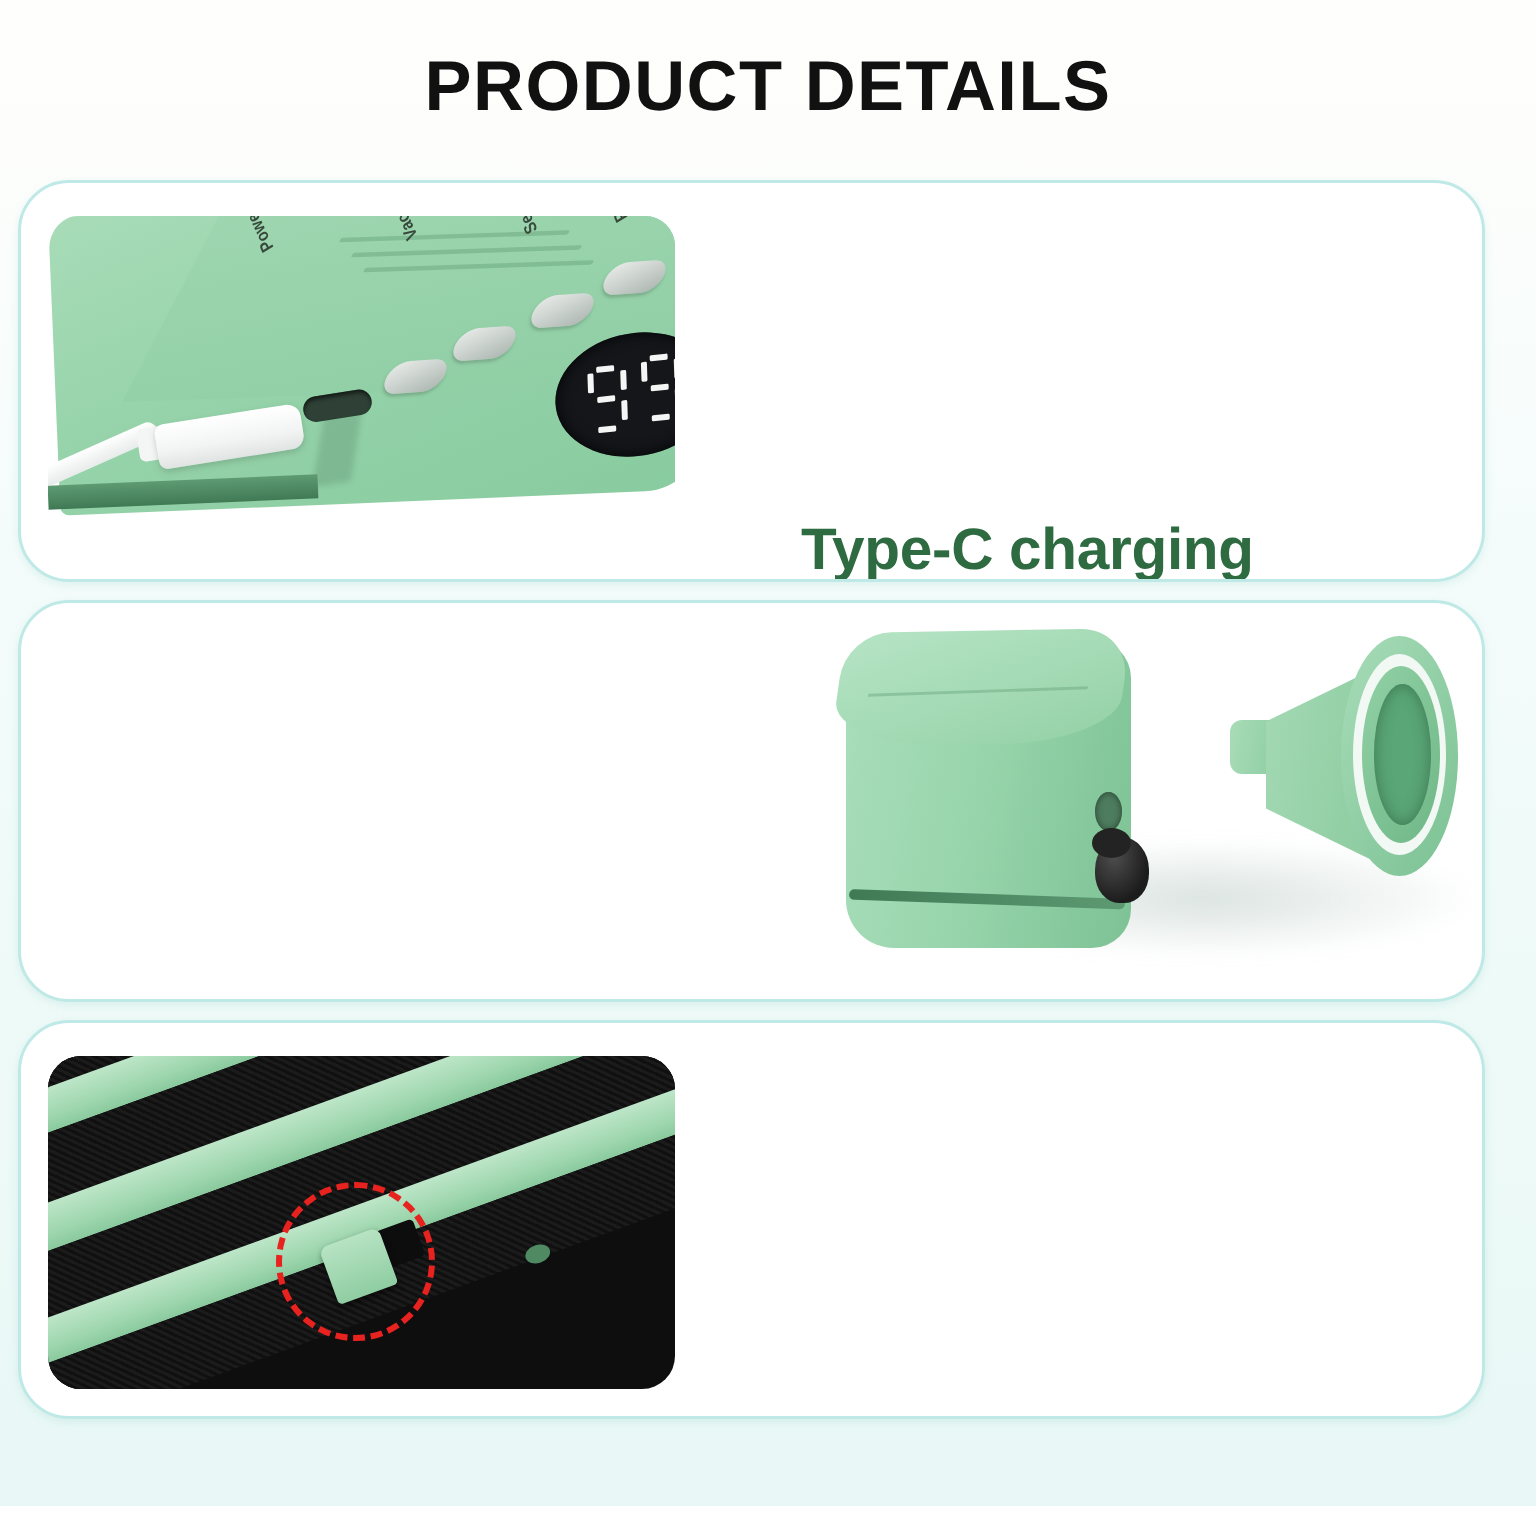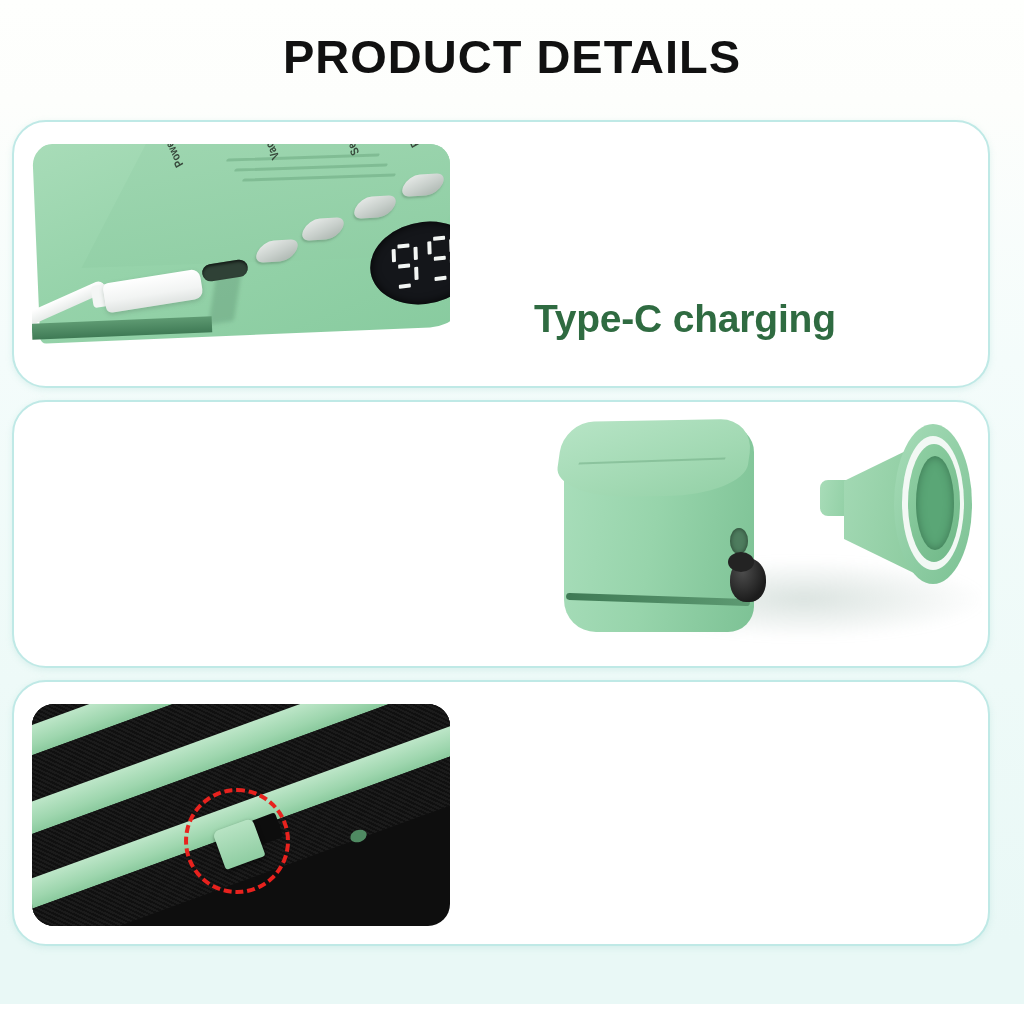--- a/index.html
+++ b/index.html
@@ -377,21 +377,21 @@
   .c3-circle {
     position: absolute;
     left: 152px; top: 84px;
     width: 106px; height: 106px;
     border: 4px dashed #e8221e;
     border-radius: 50%;
     box-sizing: border-box;
   }
 
   
-  .text-block { position: absolute; }
+  .text-block { position: absolute; margin-top: 48px; }
   #text-1 { left: 520px; top: 176px; }
 
   .heading {
     color: #2f6b41;
     font-weight: bold;
     font-family: "Liberation Sans", sans-serif;
     line-height: 1.06;
     letter-spacing: -0.2px;
     white-space: nowrap;
   }

